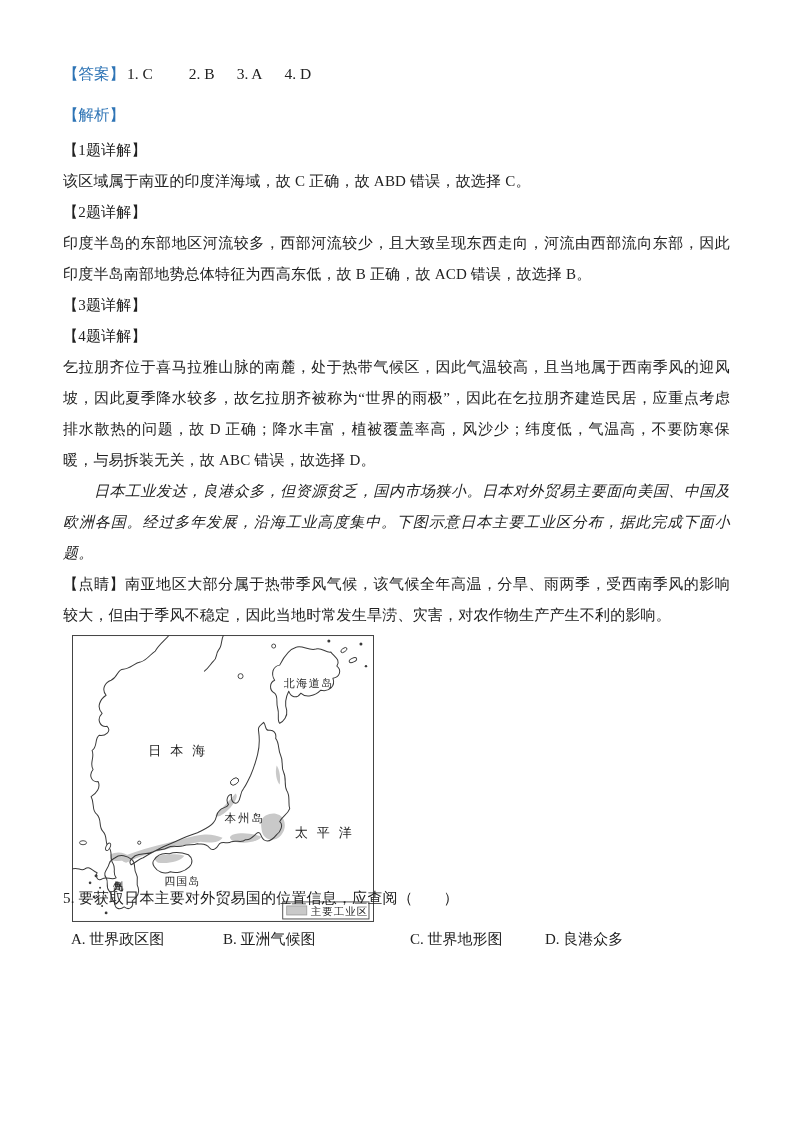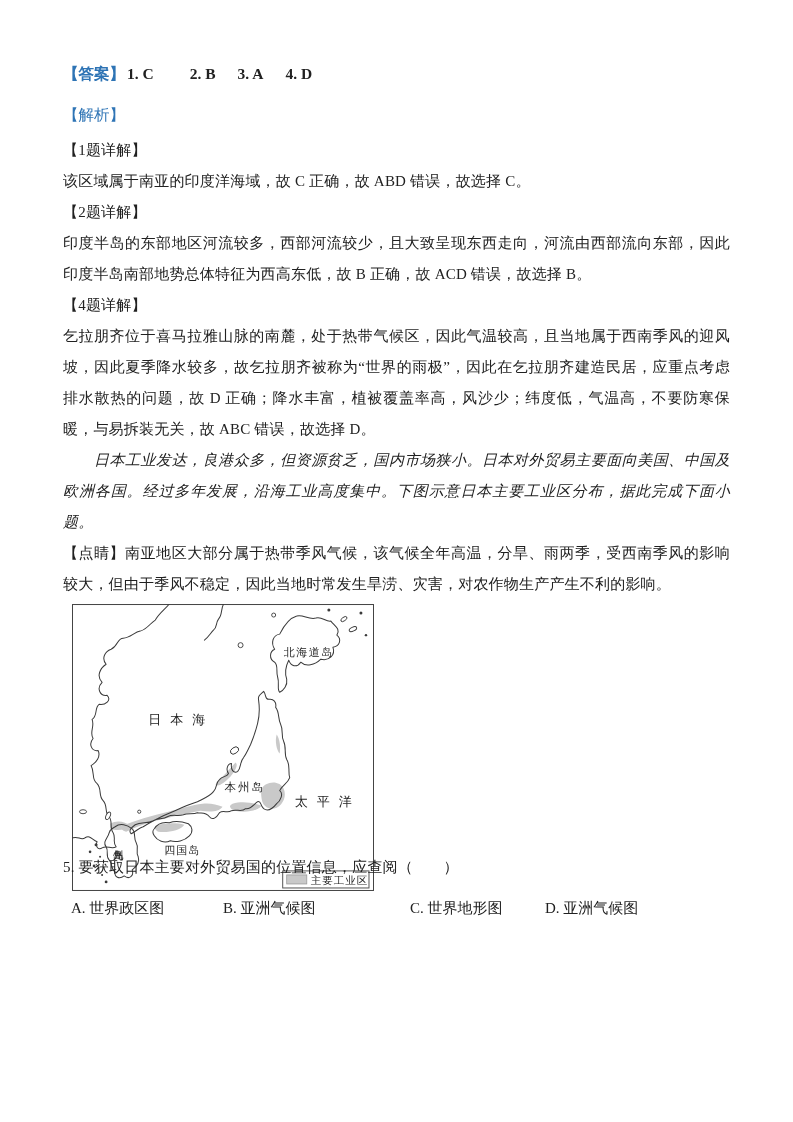--- a/index.html
+++ b/index.html
@@ -6,21 +6,21 @@
   .page{
     position:relative;
     width:793px;height:1122px;
     background:#ffffff;
     box-sizing:border-box;
     padding:62px 63px 0 63px;
     font-family:"Liberation Serif","DejaVu Serif",serif;
     color:#212121;
     overflow:hidden;
   }
-  .answers-line{font-size:15.5px;line-height:24px;height:24px;white-space:nowrap;font-weight:bold;}
+  .answers-line{font-size:15.5px;line-height:24px;height:24px;white-space:nowrap;}
   .blue{color:#2e74b5;}
   .ans{display:inline-block;}
   .ans-1{margin-left:2px;}
   .ans-2{margin-left:36px;}
   .ans-3{margin-left:22px;}
   .ans-4{margin-left:22px;}
   .analysis-line{margin-top:17px;font-size:15.5px;line-height:24px;height:24px;font-family:Liberation Serif, serif;}
   .content{margin-top:8px;}
   .content p{margin:0;font-size:15px;line-height:31px;letter-spacing:0.2px;}
   .content p.just{text-align:justify;}
@@ -51,20 +51,21 @@
 
   <div class="analysis-line">
     <span class="blue">【解析】</span>
   </div>
 
   <div class="content">
     <p>【1题详解】</p>
     <p class="just">该区域属于南亚的印度洋海域，故 C 正确，故 ABD 错误，故选择 C。</p>
     <p>【2题详解】</p>
     <p class="just">印度半岛的东部地区河流较多，西部河流较少，且大致呈现东西走向，河流由西部流向东部，因此印度半岛南部地势总体特征为西高东低，故 B 正确，故 ACD 错误，故选择 B。</p>
+    <p>【3题详解】</p>
     <p>【4题详解】</p>
     <p class="just">乞拉朋齐位于喜马拉雅山脉的南麓，处于热带气候区，因此气温较高，且当地属于西南季风的迎风坡，因此夏季降水较多，故乞拉朋齐被称为“世界的雨极”，因此在乞拉朋齐建造民居，应重点考虑排水散热的问题，故 D 正确；降水丰富，植被覆盖率高，风沙少；纬度低，气温高，不要防寒保暖，与易拆装无关，故 ABC 错误，故选择 D。</p>
     <p class="just japan-intro">日本工业发达，良港众多，但资源贫乏，国内市场狭小。日本对外贸易主要面向美国、中国及欧洲各国。经过多年发展，沿海工业高度集中。下图示意日本主要工业区分布，据此完成下面小题。</p>
     <p class="just">【点睛】南亚地区大部分属于热带季风气候，该气候全年高温，分旱、雨两季，受西南季风的影响较大，但由于季风不稳定，因此当地时常发生旱涝、灾害，对农作物生产产生不利的影响。</p>
   </div>
 
   <div class="map-wrap">
     <svg width="302" height="287" viewBox="0 0 301 286" xmlns="http://www.w3.org/2000/svg">
 
       <rect x="0.5" y="0.5" width="300" height="285" fill="#ffffff" stroke="#444" stroke-width="1"></rect>
@@ -125,16 +126,16 @@
       </g>
     </svg>
   </div>
 
   <p class="q-stem">5. 要获取日本主要对外贸易国的位置信息，应查阅（　　）</p>
 
   <div class="options">
     <span class="opt-a">A. 世界政区图</span>
     <span class="opt-b">B. 亚洲气候图</span>
     <span class="opt-c">C. 世界地形图</span>
-    <span class="opt-d">D. 亚洲气候图</span>
+    <span class="opt-d">D. 良港众多</span>
   </div>
 
 </div>
 
 </body></html>

